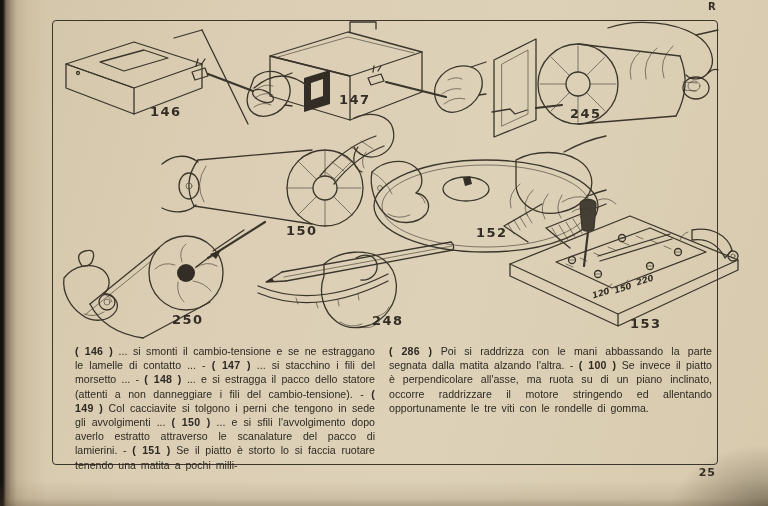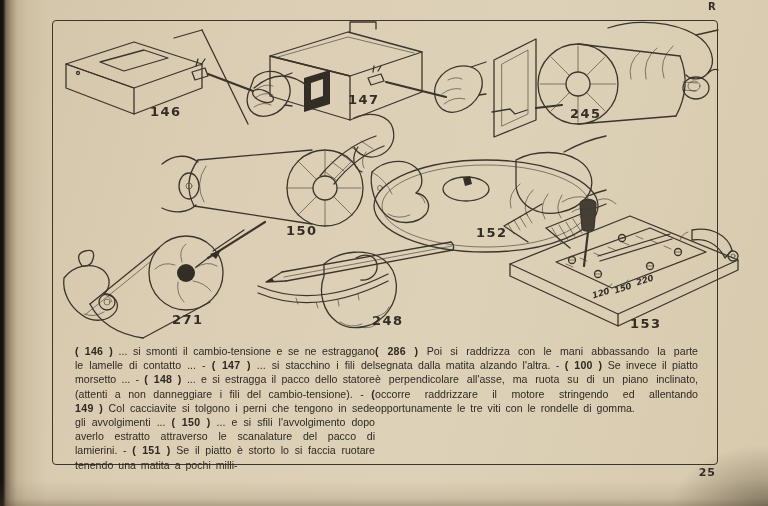--- a/index.html
+++ b/index.html
@@ -25,21 +25,21 @@
   .fig path,.fig circle,.fig ellipse,.fig line{stroke:#3b352b;fill:none;stroke-width:1.3;
         stroke-linecap:round;stroke-linejoin:round;}
   .ink-fill{fill:#332d25 !important;stroke:none !important;}
   .paper-fill{fill:#dbcfb6 !important;}
   .thin{stroke-width:0.8 !important;opacity:0.75;}
   .thick{stroke-width:2.2 !important;}
   .fig-label{position:absolute;font-family:"DejaVu Sans",sans-serif;font-weight:bold;
         font-size:13px;letter-spacing:1.5px;color:#332d25;}
   .dial-num{position:absolute;font-family:"DejaVu Sans",sans-serif;font-style:italic;
         font-weight:bold;font-size:8.5px;color:#332d25;transform:rotate(-18deg);}
-  .captions{position:absolute;left:75px;top:344px;width:637px;display:flex;}
+  .captions{position:absolute;left:75px;top:344px;width:637px;display:flex;gap:14px;}
   .caption-col{font-size:10.6px;line-height:14.2px;text-align:justify;color:#2e2922;
         word-spacing:2px;}
   .caption-col.left{width:300px;}
   .caption-col.right{width:323px;}
   .caption-col p{margin:0;}
   .caption-col b{font-weight:700;letter-spacing:0.3px;}
 </style>
 </head>
 <body>
 
@@ -82,21 +82,21 @@
       <path class="paper-fill" d="M59,63 L71,59 L71,76 L59,80 Z" style="stroke:none"></path>
       <path d="M2,68 Q30,44 58,68"></path>
       <path d="M116,58 l13,-4 l3,7 l-13,4 z"></path>
       <path d="M121,52 l1,-6 M126,51 l3,-5"></path>
       <path class="thick" d="M134,62 L194,77"></path>
       <path d="M184,64 C190,50 205,43 219,47 C231,51 233,64 227,75 C219,89 201,97 190,89 C183,83 181,73 184,64 Z"></path>
       <path class="thin" d="M192,84 q10,-8 21,-5 M190,74 q9,-7 19,-5 M196,60 q8,-4 14,-1"></path>
       <path d="M219,47 L234,42 M227,75 L234,74"></path>
     </svg>
   </div>
-  <span class="fig-label" style="left:348px;top:92px;text-align:right;">147</span>
+  <span class="fig-label" style="left:339px;top:92px;text-align:right;">147</span>
 
   <div class="fig" style="left:490px;top:22px;">
     <svg width="228" height="116" viewBox="0 0 228 116">
       <path d="M4,38 L46,17 L46,98 L4,115 Z"></path>
       <path class="thin" d="M12,42 L38,28 L38,92 L12,104 Z"></path>
       <circle cx="88" cy="62" r="40"></circle>
       <circle cx="88" cy="62" r="12"></circle>
       <path class="thin" d="M100,62 L126,62 M96.5,70.5 L115,89 M88,74 L88,100 M79.5,70.5 L61,89 M76,62 L50,62 M79.5,53.5 L61,35 M88,50 L88,24 M96.5,53.5 L115,35"></path>
       <path d="M88,22 L190,34 M88,102 L186,94"></path>
       <path d="M190,34 Q202,64 186,94"></path>
@@ -124,21 +124,21 @@
       <path d="M101,38 L32,94 M152,92 L85,128"></path>
       <path d="M32,94 Q46,122 85,128"></path>
       <path class="thin" d="M92,52 L28,104"></path>
       <path d="M6,68 C16,55 34,52 45,60 C53,67 53,77 46,84 C57,85 62,93 58,101 C51,112 34,113 24,105 C12,97 4,82 6,68 Z"></path>
       <path class="thin" d="M26,104 q10,4 20,-2 M46,84 q6,2 8,8"></path>
       <path d="M24,56 q-8,-12 3,-15 q11,-3 8,8 q-2,8 -11,7"></path>
       <circle cx="49" cy="92" r="8"></circle>
       <circle class="thin" cx="49" cy="92" r="3"></circle>
     </svg>
   </div>
-  <span class="fig-label" style="left:172px;top:312px;">271</span>
+  <span class="fig-label" style="left:172px;top:312px;">250</span>
 
   <div class="fig" style="left:162px;top:114px;">
     <svg width="232" height="130" viewBox="0 0 232 130">
       <path d="M0,50 C12,40 26,40 36,48 M0,94 C12,100 26,99 34,91"></path>
       <ellipse cx="27" cy="72" rx="10" ry="13"></ellipse>
       <circle class="thin" cx="27" cy="72" r="3"></circle>
       <path d="M36,46 L150,36 M32,92 L150,110"></path>
       <path d="M36,46 Q20,68 32,92"></path>
       <path class="thin" d="M44,52 Q32,70 42,88"></path>
       <circle cx="163" cy="74" r="38"></circle>

